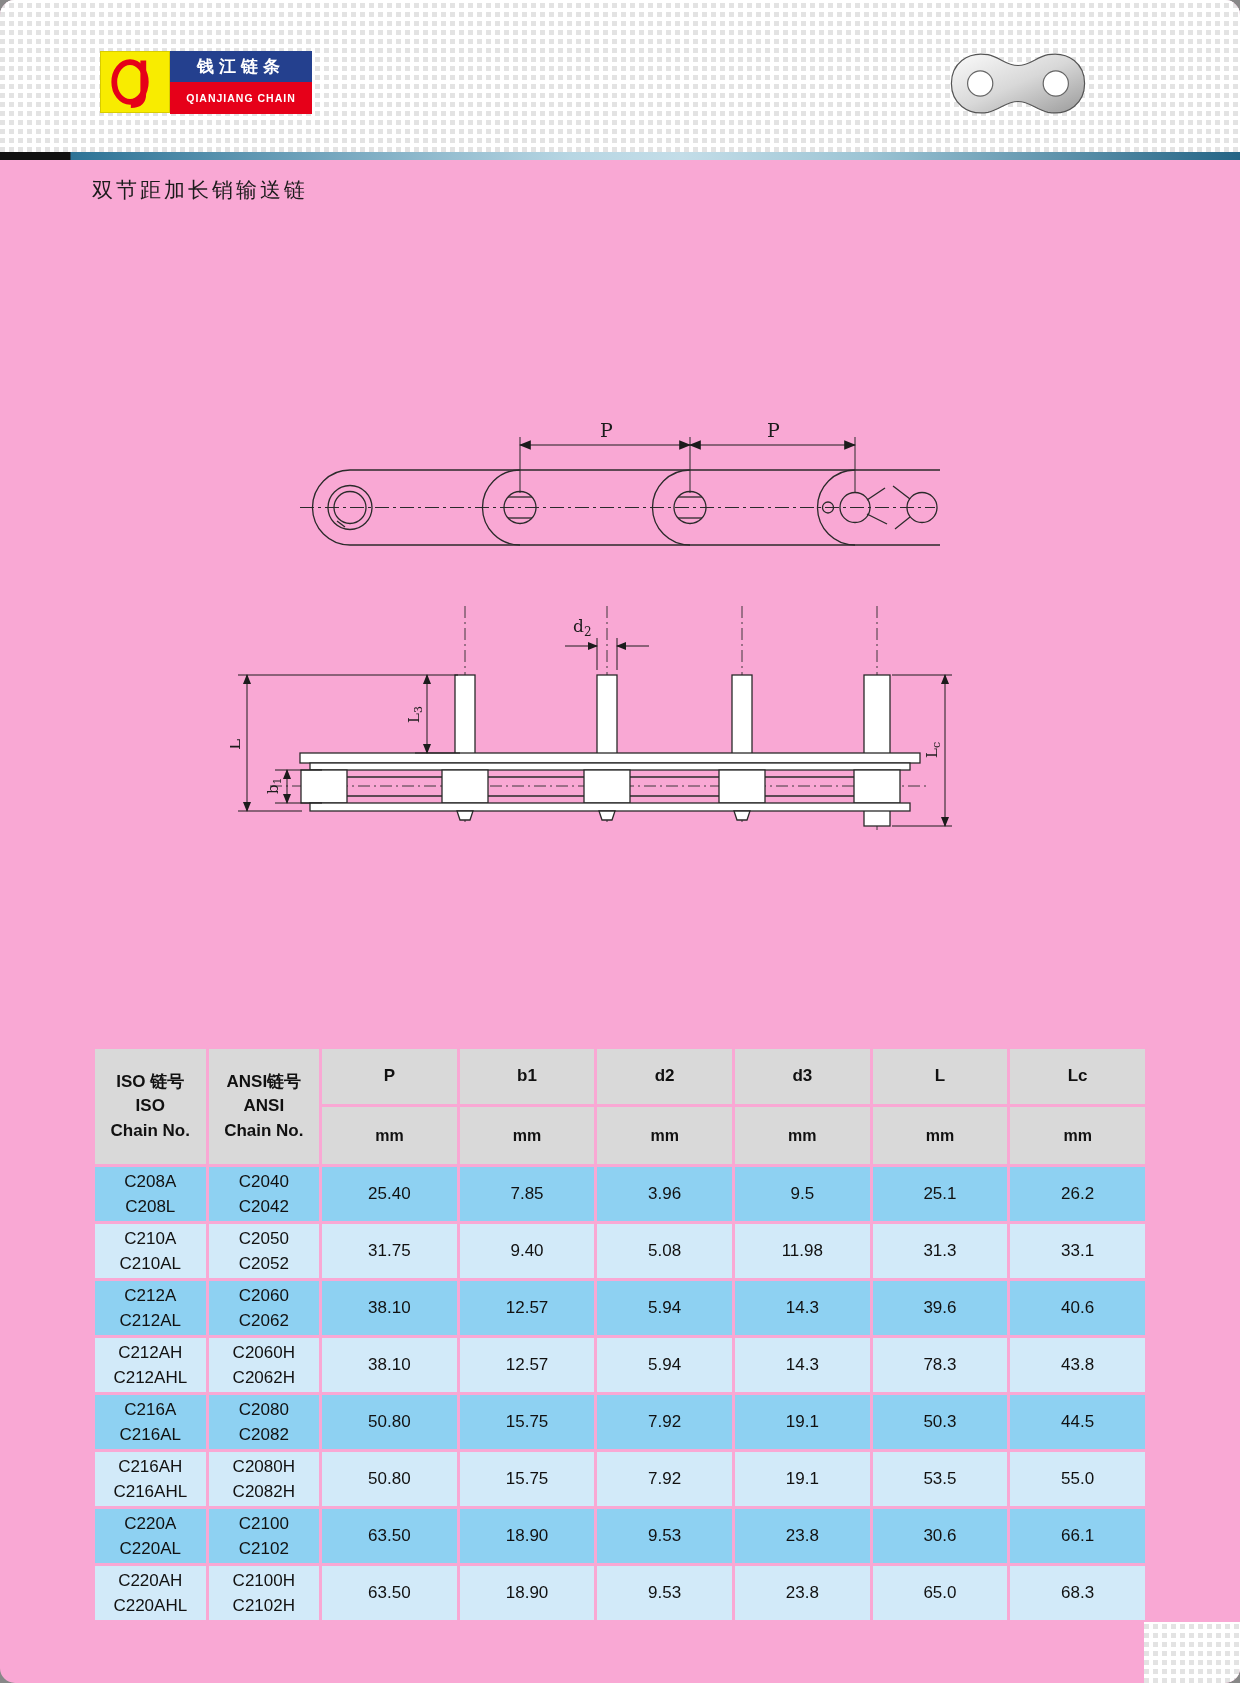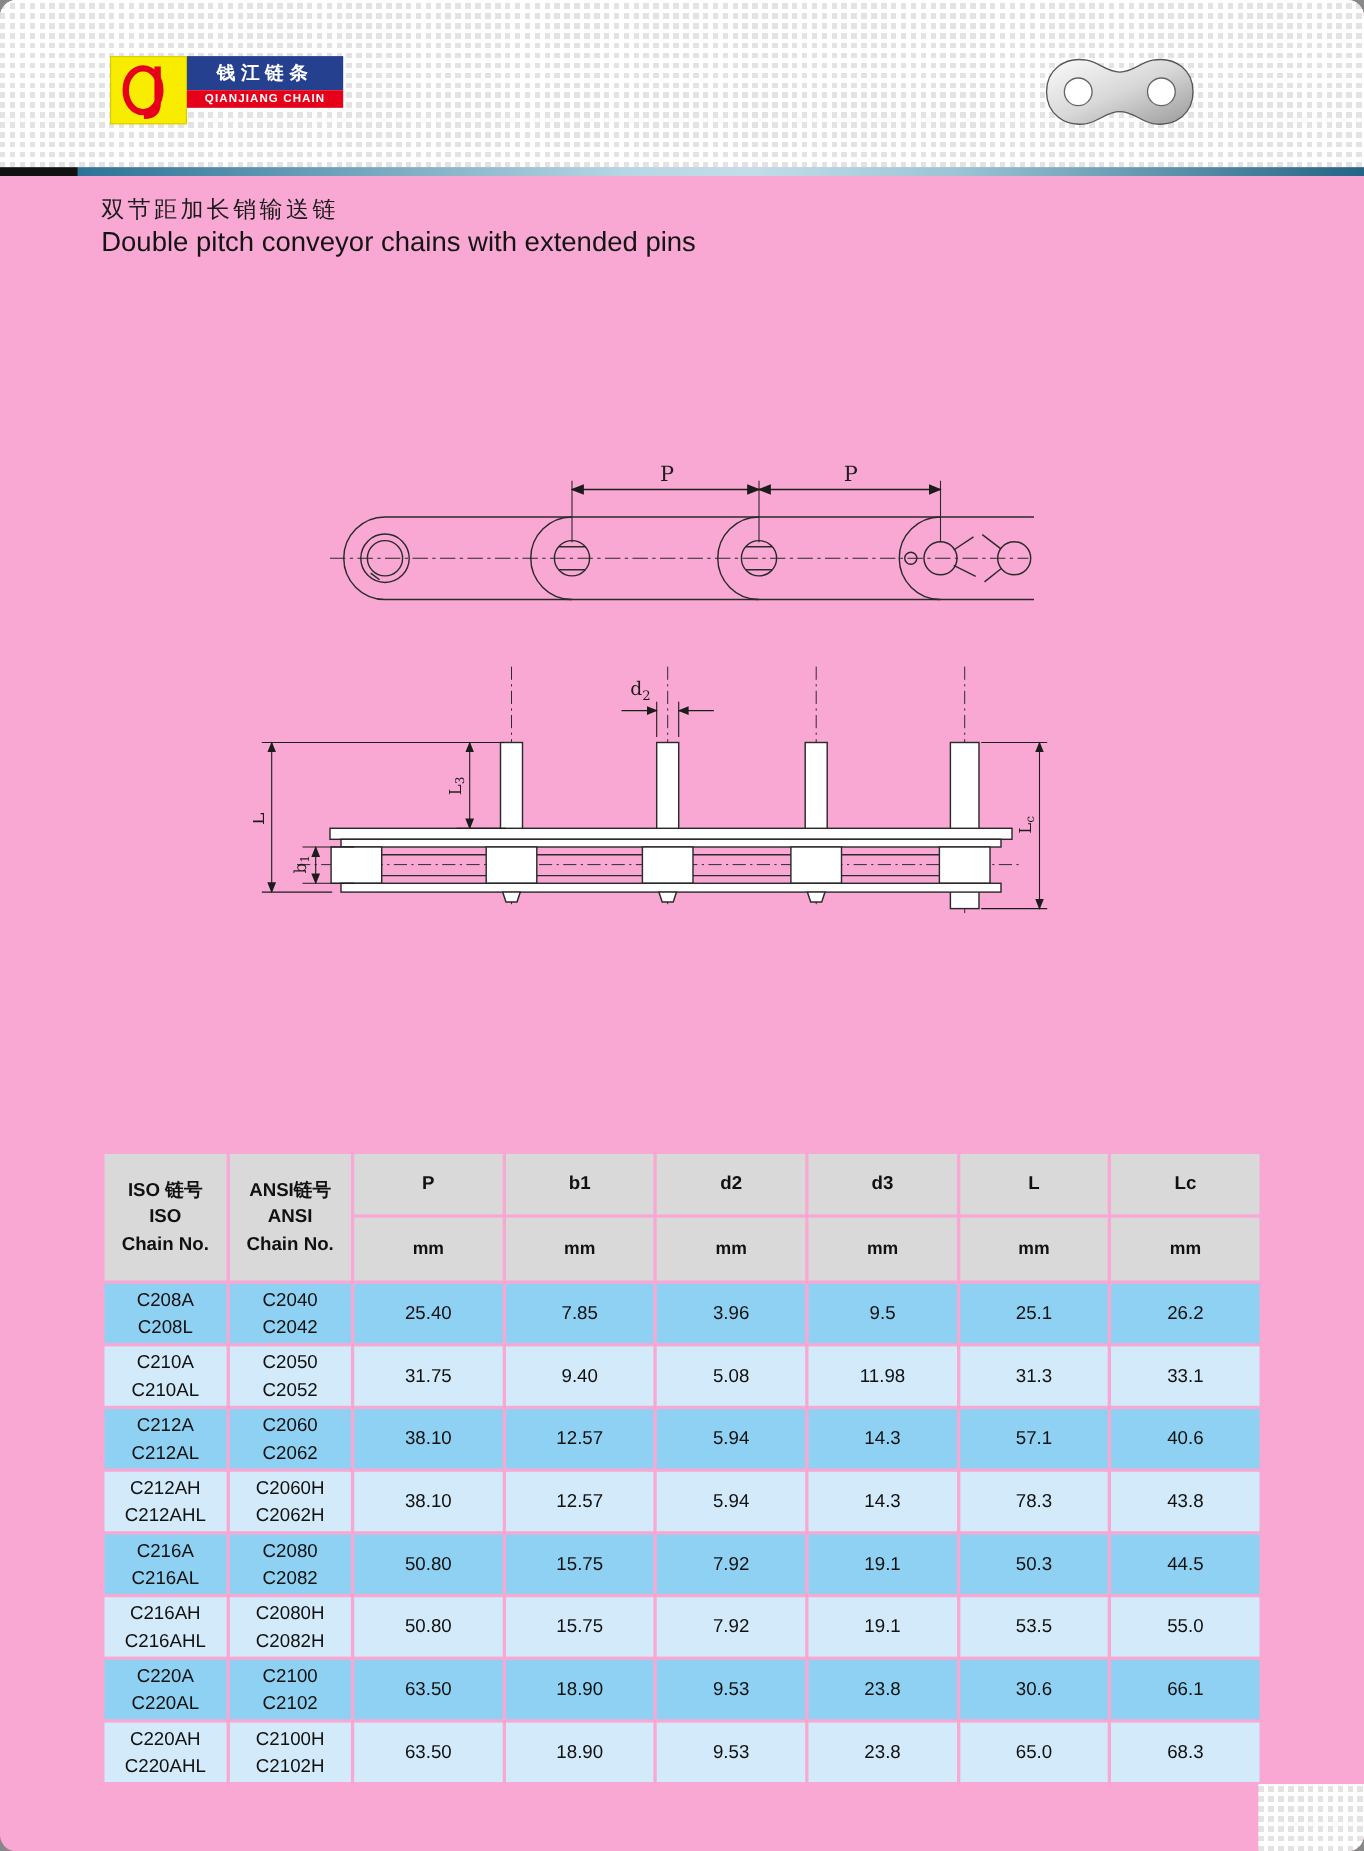--- a/index.html
+++ b/index.html
@@ -17,21 +17,21 @@
   .header-band { position:absolute; left:0; top:0; width:1240px; height:152px; }
   .divider { position:absolute; left:0; top:152px; width:1240px; height:8px;
     background:linear-gradient(to right, #111 0, #111 70px, #2d7396 71px, #b7d6e3 46%, #c3dde8 55%, #9cc4d4 70%, #246485 100%);
   }
   
   .logo { position:absolute; left:100px; top:51px; display:flex; }
   .logo-mark { width:70px; height:62px; background:#f8ec00; border:1px solid #d8cc00; display:flex; align-items:center; justify-content:center; }
   .logo-text { width:142px; display:flex; flex-direction:column; }
   .logo-cn { height:31px; background:#24408e; color:#fff; font-size:17px; font-weight:bold;
              letter-spacing:5px; display:flex; align-items:center; justify-content:center; }
-  .logo-en { height:16px; background:#e60019; color:#fff; font-size:10.5px; font-weight:bold;
+  .logo-en { height:32px; background:#e60019; color:#fff; font-size:10.5px; font-weight:bold;
              letter-spacing:1px; display:flex; align-items:center; justify-content:center; }
   
   .plate-img { position:absolute; left:943px; top:46px; }
   
   .title-cn { position:absolute; left:92px; top:176px; font-size:21px; color:#1b1b1b; letter-spacing:3px; }
   .title-en { position:absolute; left:92px; top:206px; font-size:25px; color:#141414; }
   
   .topview  { position:absolute; left:295px; top:415px; }
   .sideview { position:absolute; left:230px; top:598px; }
   svg text.dim { font-family:"DejaVu Serif", serif; fill:#1c1c1c; }
@@ -81,21 +81,20 @@
                C 210,116 236,94 236,62 C 236,30 210,8 175,14
                C 155,18 145,32 125,32 C 105,32 95,18 75,14 Z" fill="url(#steel)" stroke="#555" stroke-width="2"></path>
       <circle cx="62" cy="62" r="21" fill="#ffffff" stroke="#666" stroke-width="2"></circle>
       <circle cx="188" cy="62" r="21" fill="#ffffff" stroke="#666" stroke-width="2"></circle>
     </svg>
   </div>
 
   <div class="divider"></div>
 
   <div class="title-cn">双节距加长销输送链</div>
-  <div class="title-en">Double pitch conveyor chains with extended pins</div>
 
   <div class="topview">
     <svg width="645" height="160" viewBox="0 0 645 160">
       <defs>
         <marker id="arrA" viewBox="0 0 10 10" refX="9" refY="5" markerWidth="10" markerHeight="10" orient="auto-start-reverse">
           <path d="M0,1 L10,5 L0,9 z" fill="#1c1c1c"></path>
         </marker>
       </defs>
       <g stroke="#2a2a2a" stroke-width="1.3" fill="none">
 
@@ -307,21 +306,21 @@
               <div>C212AL</div>
             </td>
             <td>
               <div>C2060</div>
               <div>C2062</div>
             </td>
             <td>38.10</td>
             <td>12.57</td>
             <td>5.94</td>
             <td>14.3</td>
-            <td>57.1</td>
+            <td>39.6</td>
             <td>40.6</td>
           </tr>
           <tr class="row-light">
             <td>
               <div>C212AH</div>
               <div>C212AHL</div>
             </td>
             <td>
               <div>C2060H</div>
               <div>C2062H</div>

